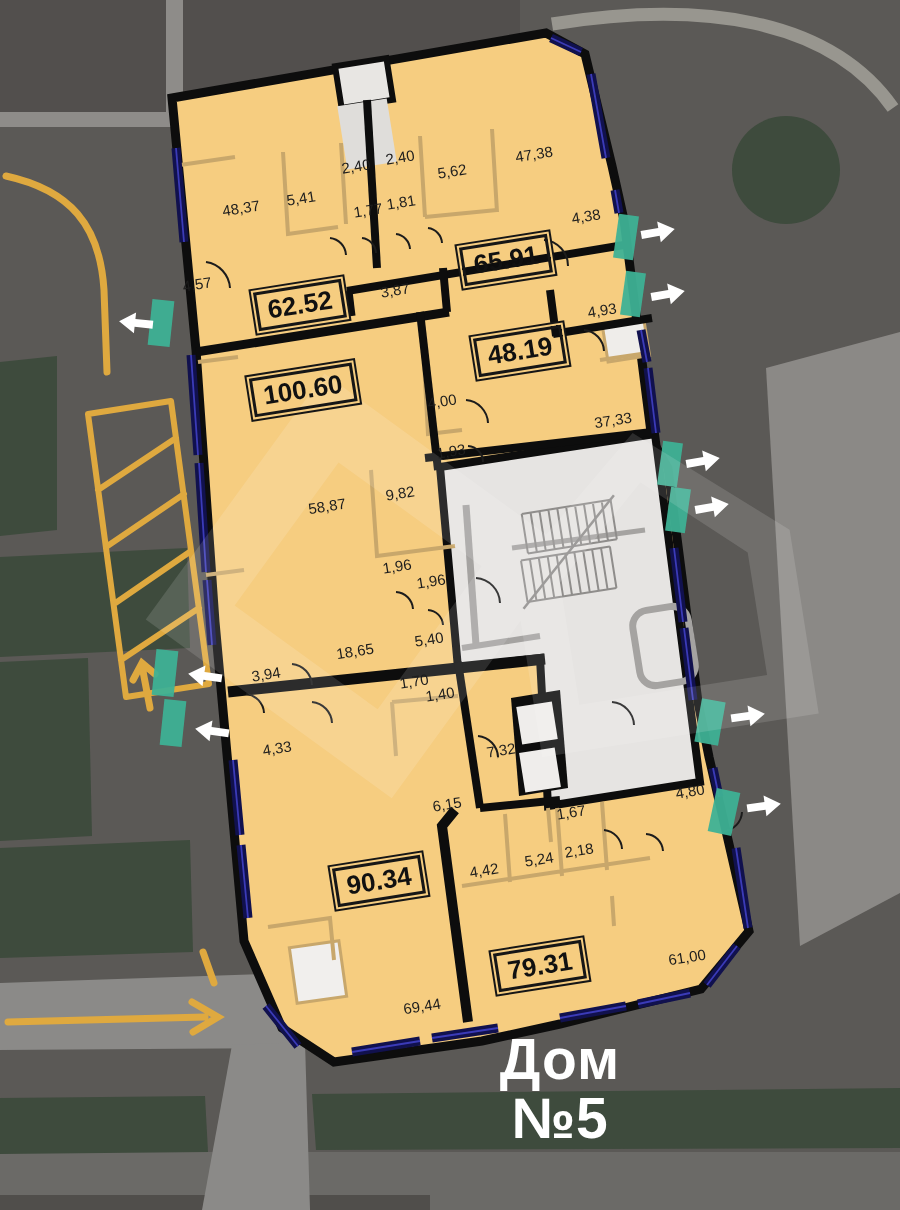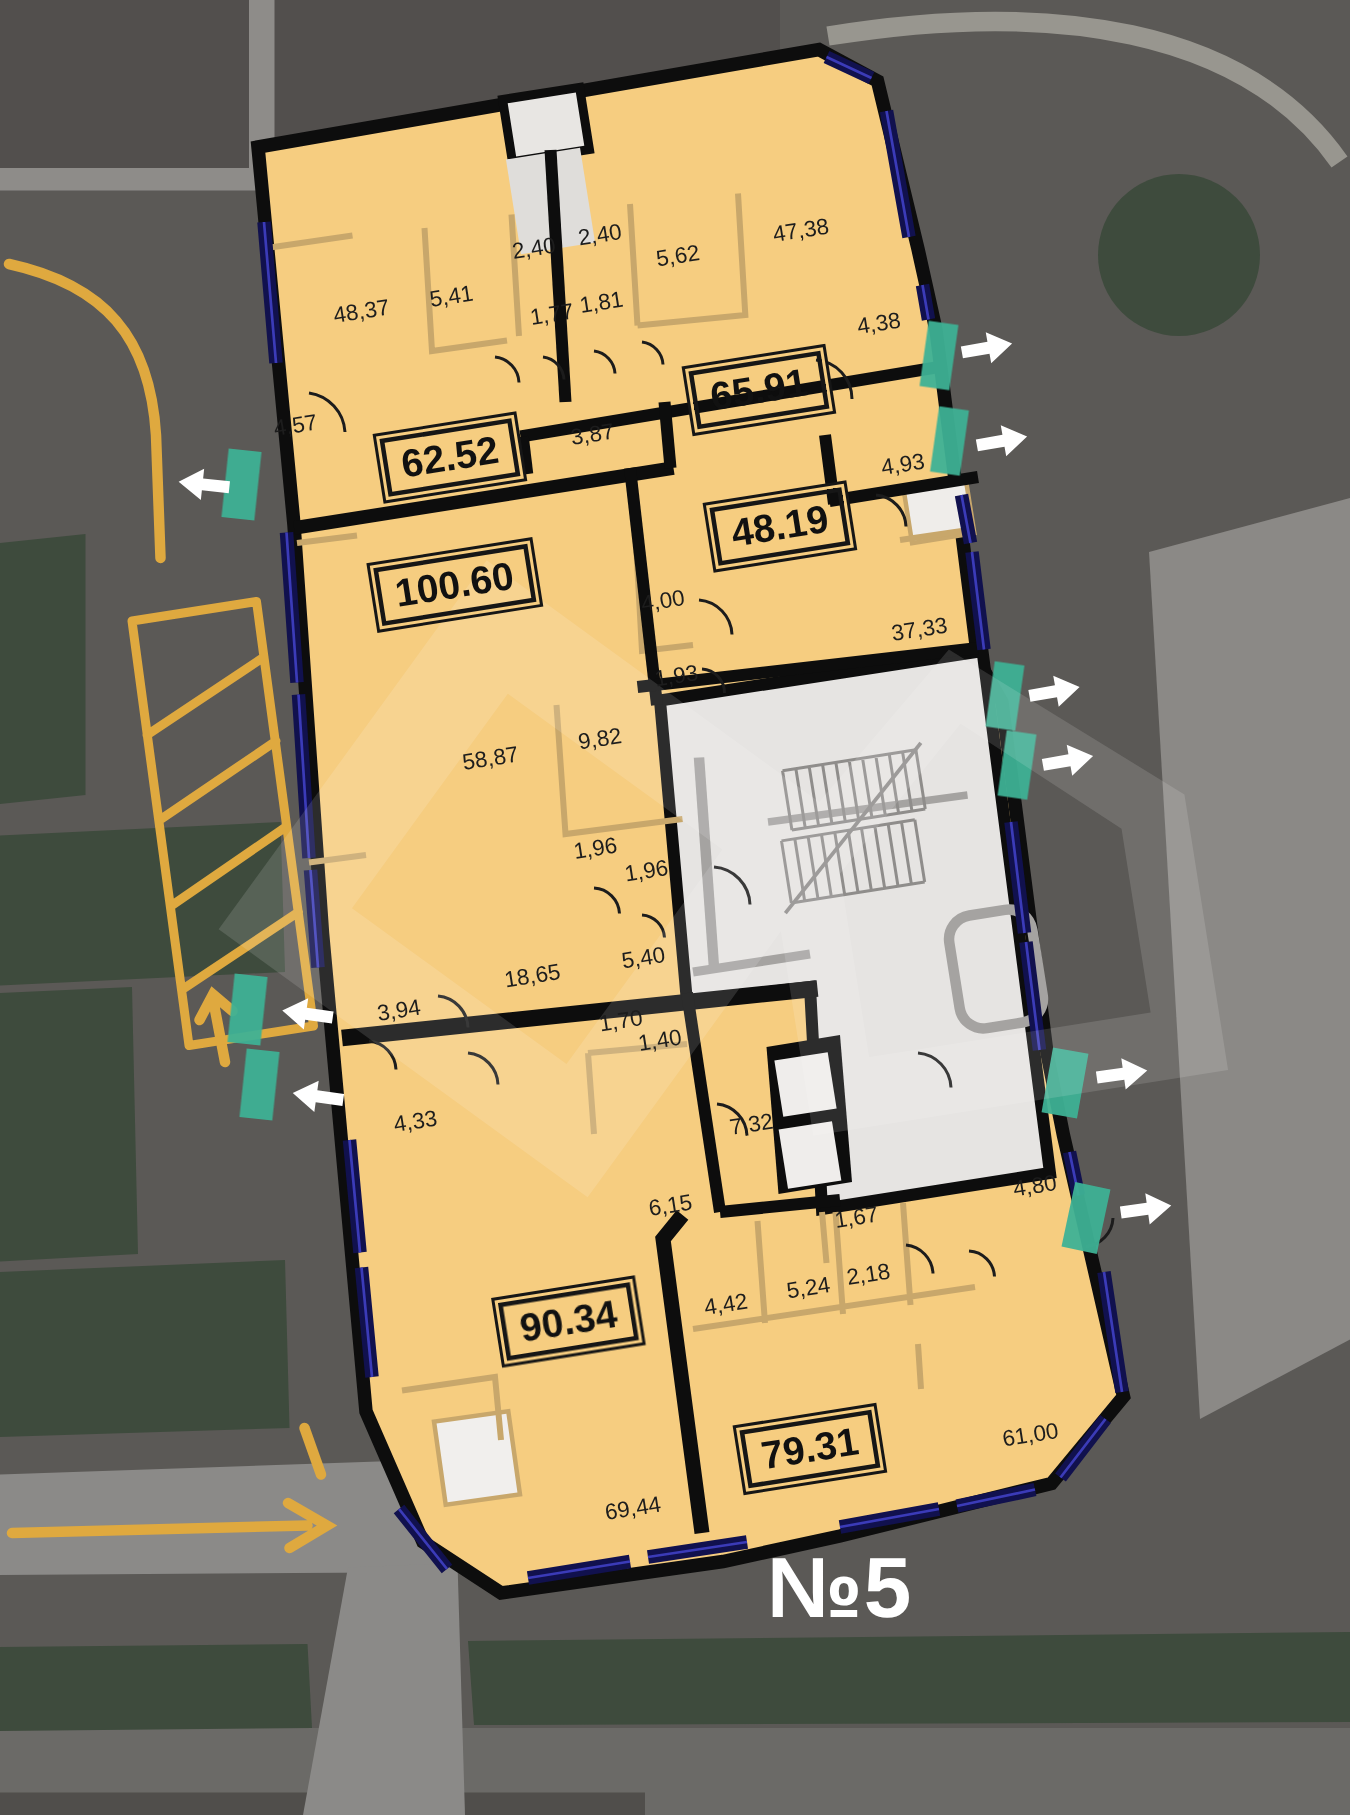--- a/index.html
+++ b/index.html
@@ -274,16 +274,17 @@
 <div>
   <span class="ab" style="left:300px;top:305px">62.52</span>
   <span class="ab" style="left:506px;top:260px">65.91</span>
   <span class="ab" style="left:520px;top:351px">48.19</span>
   <span class="ab" style="left:303px;top:390px">100.60</span>
   <span class="ab" style="left:379px;top:881px">90.34</span>
   <span class="ab" style="left:540px;top:966px">79.31</span>
 </div>
 
 <div id="house-title">
+  <div>Дом</div>
   <div>№5</div>
 </div>
 
 </div>
 
 </body></html>

